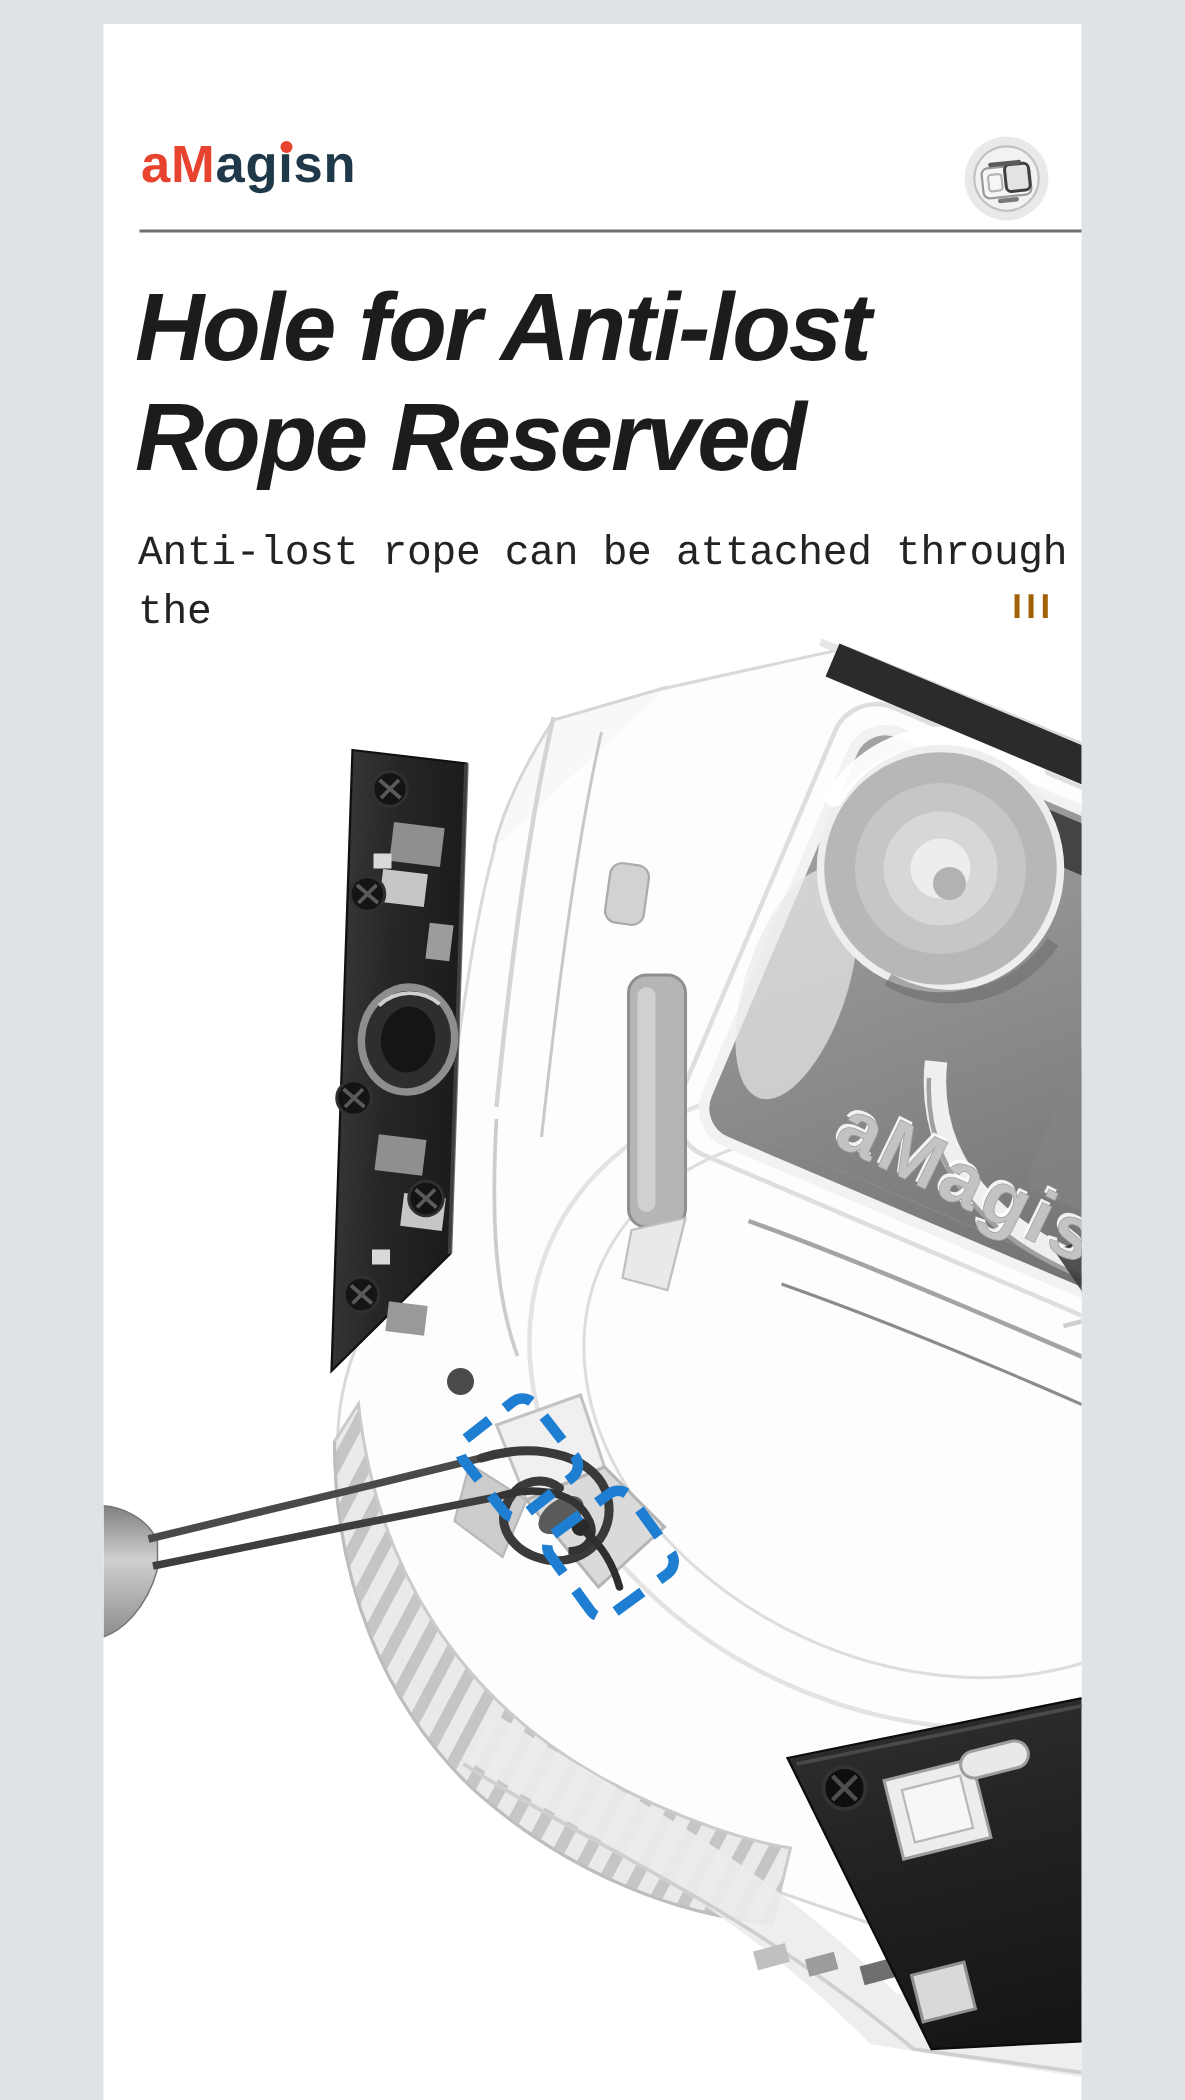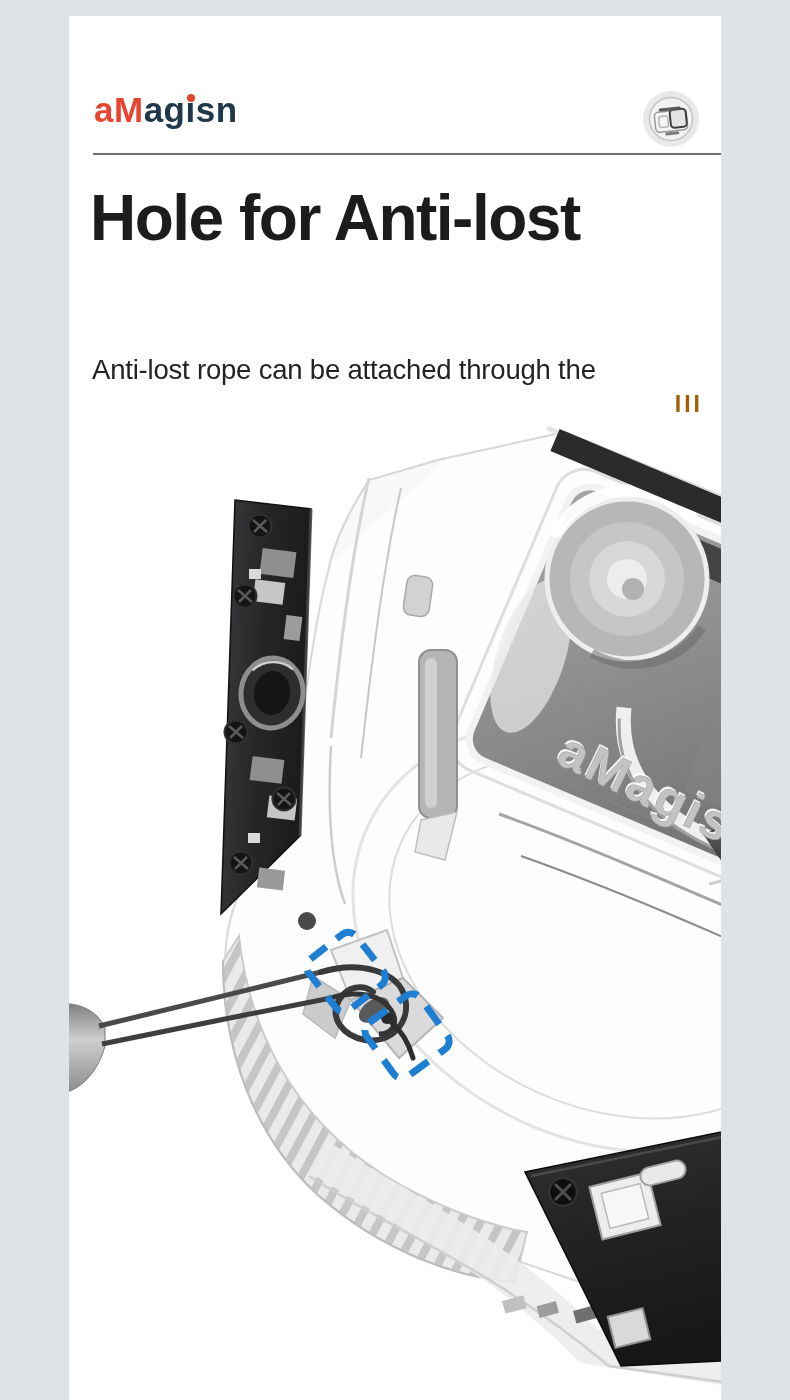--- a/index.html
+++ b/index.html
@@ -27,26 +27,26 @@
   }
   .badge{
     position:absolute;right:22px;top:75px;width:56px;height:56px;border-radius:50%;
     background:#e9e9ea;display:flex;align-items:center;justify-content:center;
   }
   .divider{position:absolute;top:137px;left:24px;width:742px;height:2px;background:var(--divider-gray);}
   
   .title{
     position:absolute;left:21px;top:166px;margin:0;
     font-size:64px;font-weight:bold;color:var(--text-dark);
-    line-height:1.14;letter-spacing:-1.5px;
+    line-height:1.14;letter-spacing:-1.5px;font-style:italic;
   }
   .title span{display:block;}
   .subtitle{
     position:absolute;left:23px;top:334px;margin:0;
-    font-size:27.5px;color:#232323;line-height:39px;letter-spacing:-.2px;font-weight:400;
+    font-size:27.5px;color:#232323;line-height:39px;letter-spacing:-.2px;font-weight:400;font-family:Liberation Mono, monospace;
   }
   .subtitle span{display:block;}
   .marker{
     position:absolute;right:18px;top:375px;
     font-size:23px;font-weight:bold;color:#a16207;letter-spacing:3px;
   }
   
   .figure{position:absolute;left:0;top:400px;width:790px;height:1000px;margin:0;}
   .figure svg{display:block;width:790px;height:1000px;}
 </style>
@@ -70,20 +70,21 @@
           <rect x="21" y="41" width="14" height="3" rx="1.5" fill="#7a7a7a"></rect>
         </g>
       </svg>
     </div>
 
     <div class="divider"></div>
   </div>
 
   <h1 class="title">
       <span>Hole for Anti-lost</span>
+      <span>Rope Reserved</span>
     </h1>
 
   <p class="subtitle">
       <span>Anti-lost rope can be attached through the</span>
     </p>
 
   <div class="marker">III</div>
 
   <figure class="figure">
     <svg viewBox="0 0 790 1000">

